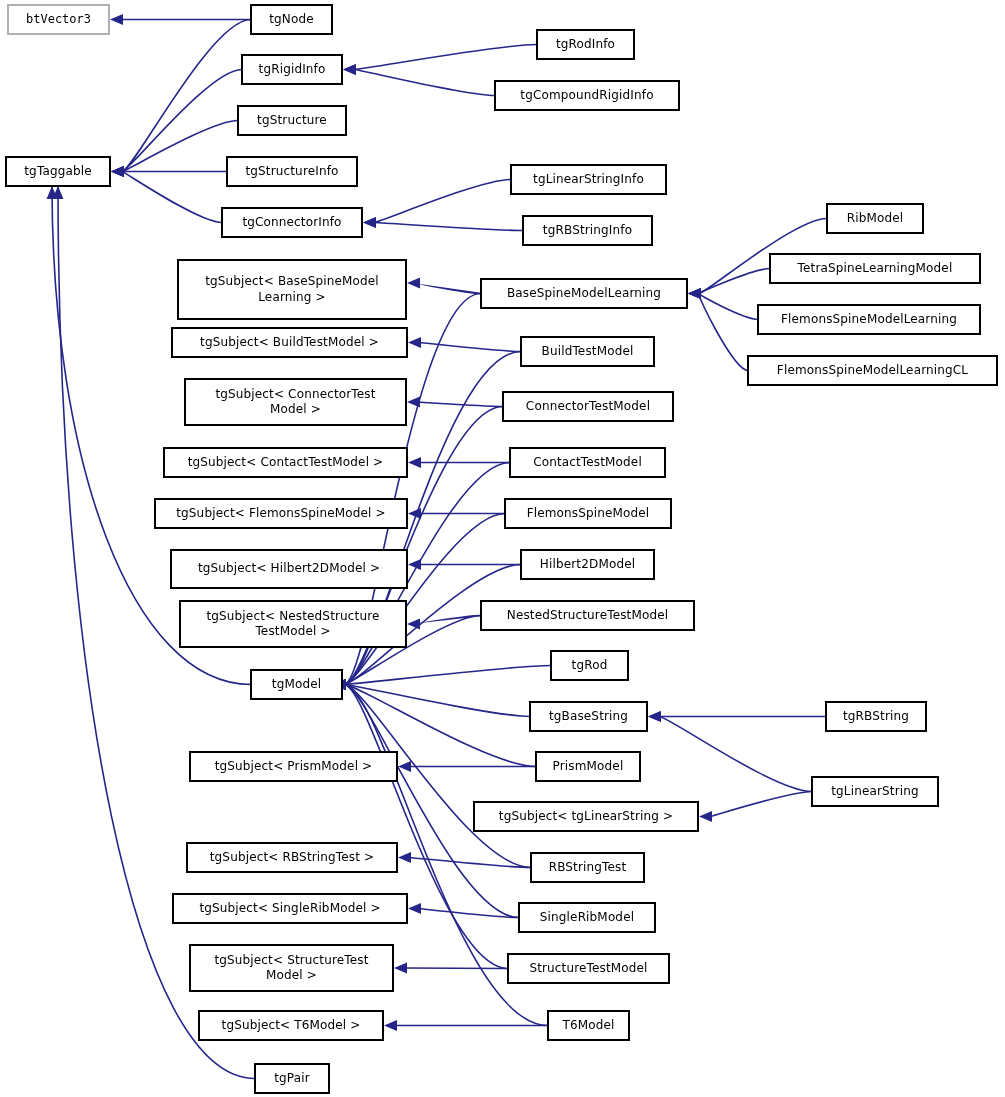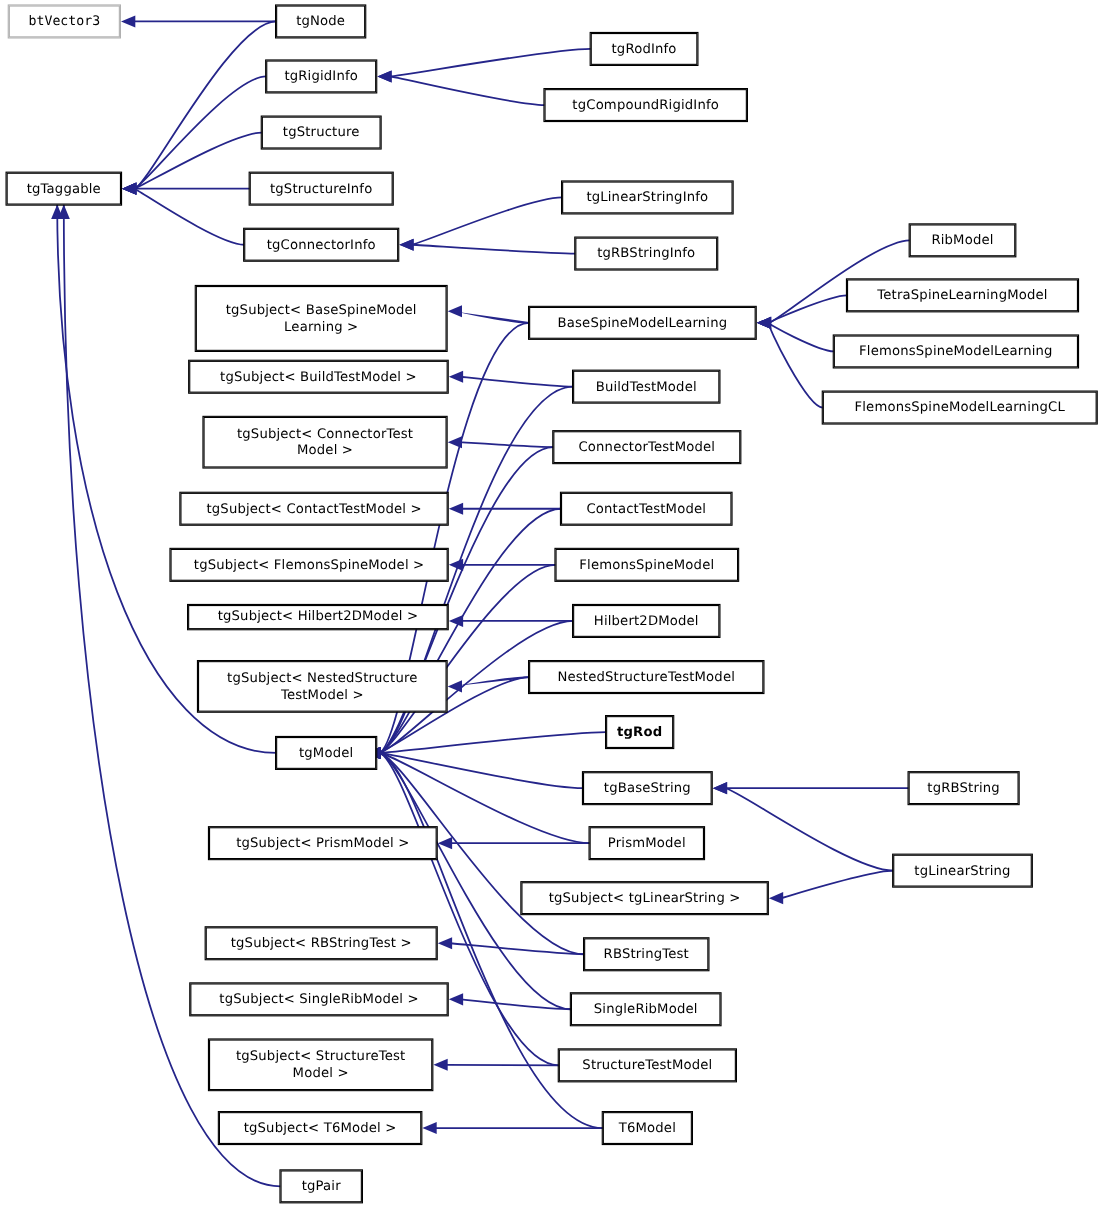--- a/index.html
+++ b/index.html
@@ -165,26 +165,26 @@
       <div class="node" style="left: 172px; top: 328px; width: 235px; height: 29px;">tgSubject&lt; BuildTestModel &gt;</div>
       <div class="node" style="left: 521px; top: 337px; width: 133px; height: 29px;">BuildTestModel</div>
       <div class="node" style="left: 748px; top: 356px; width: 249px; height: 29px;">FlemonsSpineModelLearningCL</div>
       <div class="node" style="left: 185px; top: 379px; width: 221px; height: 46px;">tgSubject&lt; ConnectorTest
 Model &gt;</div>
       <div class="node" style="left: 503px; top: 392px; width: 170px; height: 29px;">ConnectorTestModel</div>
       <div class="node" style="left: 164px; top: 448px; width: 243px; height: 29px;">tgSubject&lt; ContactTestModel &gt;</div>
       <div class="node" style="left: 510px; top: 448px; width: 155px; height: 29px;">ContactTestModel</div>
       <div class="node" style="left: 155px; top: 499px; width: 252px; height: 29px;">tgSubject&lt; FlemonsSpineModel &gt;</div>
       <div class="node" style="left: 505px; top: 499px; width: 166px; height: 29px;">FlemonsSpineModel</div>
-      <div class="node" style="left: 171px; top: 550px; width: 236px; height: 22px;">tgSubject&lt; Hilbert2DModel &gt;</div>
+      <div class="node" style="left: 171px; top: 550px; width: 236px; height: 38px;">tgSubject&lt; Hilbert2DModel &gt;</div>
       <div class="node" style="left: 521px; top: 550px; width: 133px; height: 29px;">Hilbert2DModel</div>
       <div class="node" style="left: 180px; top: 601px; width: 226px; height: 46px;">tgSubject&lt; NestedStructure
 TestModel &gt;</div>
       <div class="node" style="left: 481px; top: 601px; width: 213px; height: 29px;">NestedStructureTestModel</div>
-      <div class="node" style="left: 551px; top: 651px; width: 61px; height: 29px; font-weight: bold;">tgRod</div>
+      <div class="node" style="left: 551px; top: 651px; width: 77px; height: 29px;">tgRod</div>
       <div class="node" style="left: 251px; top: 670px; width: 91px; height: 29px;">tgModel</div>
       <div class="node" style="left: 530px; top: 702px; width: 117px; height: 29px;">tgBaseString</div>
       <div class="node" style="left: 826px; top: 702px; width: 100px; height: 29px;">tgRBString</div>
       <div class="node" style="left: 190px; top: 752px; width: 207px; height: 29px;">tgSubject&lt; PrismModel &gt;</div>
       <div class="node" style="left: 536px; top: 752px; width: 104px; height: 29px;">PrismModel</div>
       <div class="node" style="left: 812px; top: 777px; width: 126px; height: 29px;">tgLinearString</div>
       <div class="node" style="left: 474px; top: 802px; width: 224px; height: 29px;">tgSubject&lt; tgLinearString &gt;</div>
       <div class="node" style="left: 187px; top: 843px; width: 210px; height: 29px;">tgSubject&lt; RBStringTest &gt;</div>
       <div class="node" style="left: 531px; top: 853px; width: 113px; height: 29px;">RBStringTest</div>
       <div class="node" style="left: 173px; top: 894px; width: 234px; height: 29px;">tgSubject&lt; SingleRibModel &gt;</div>

